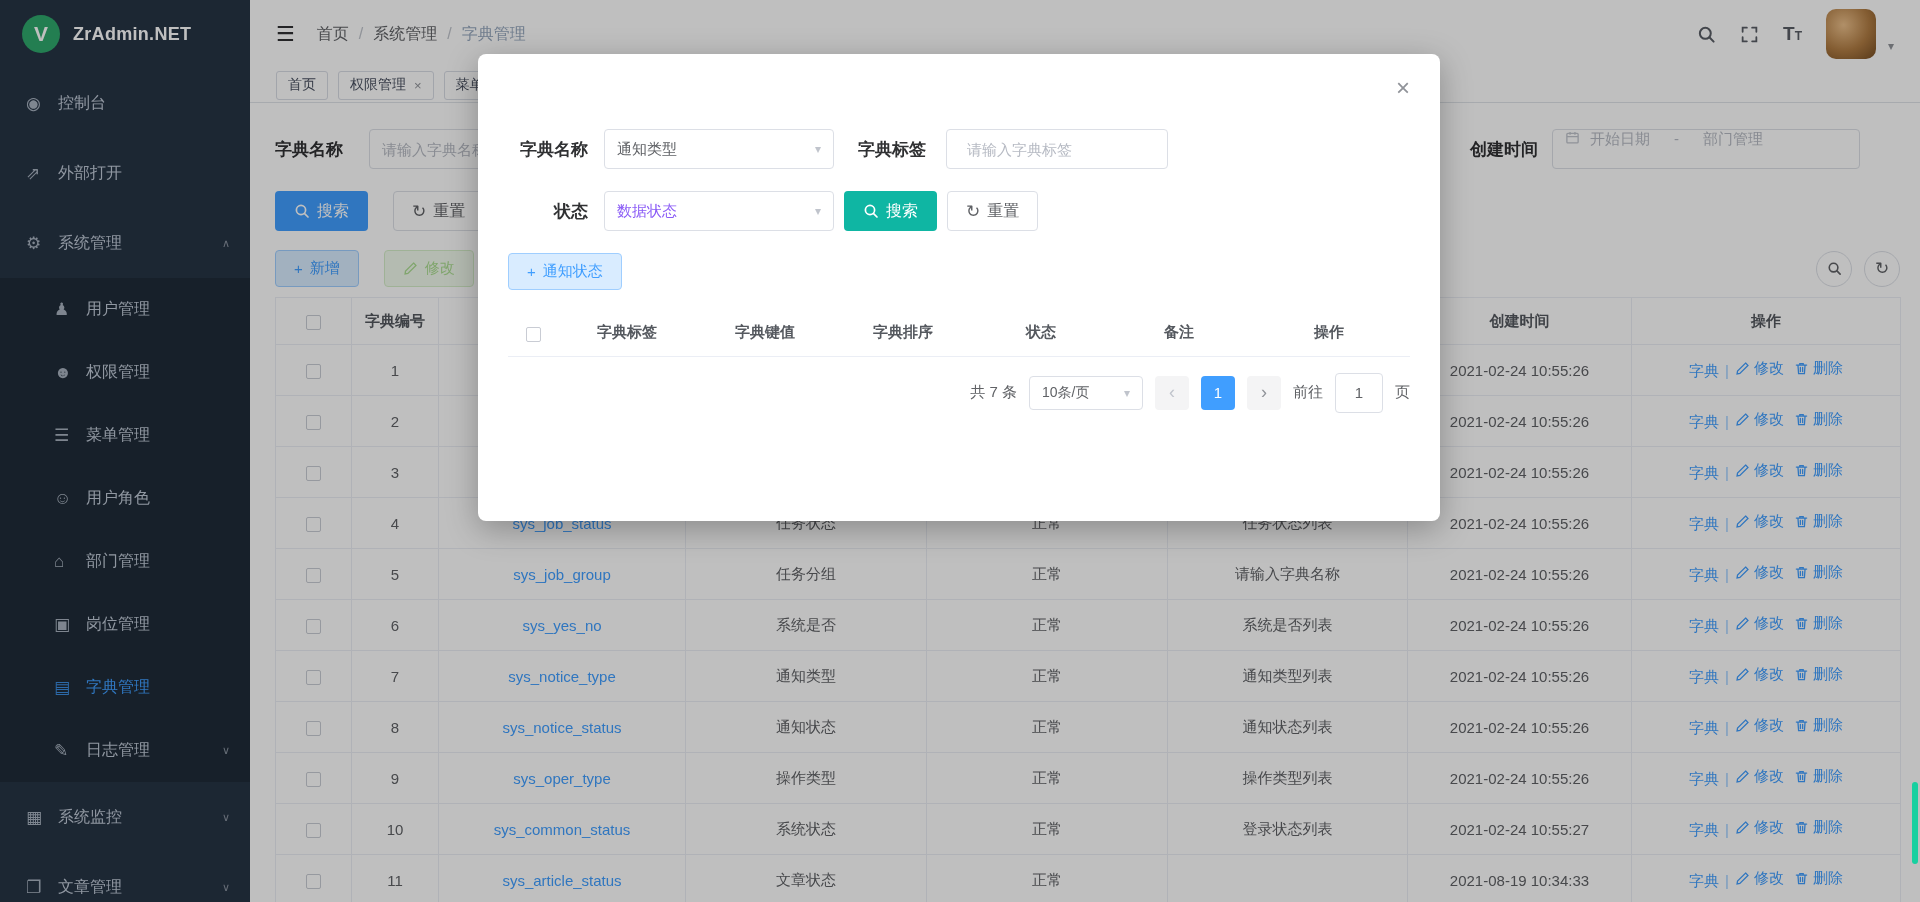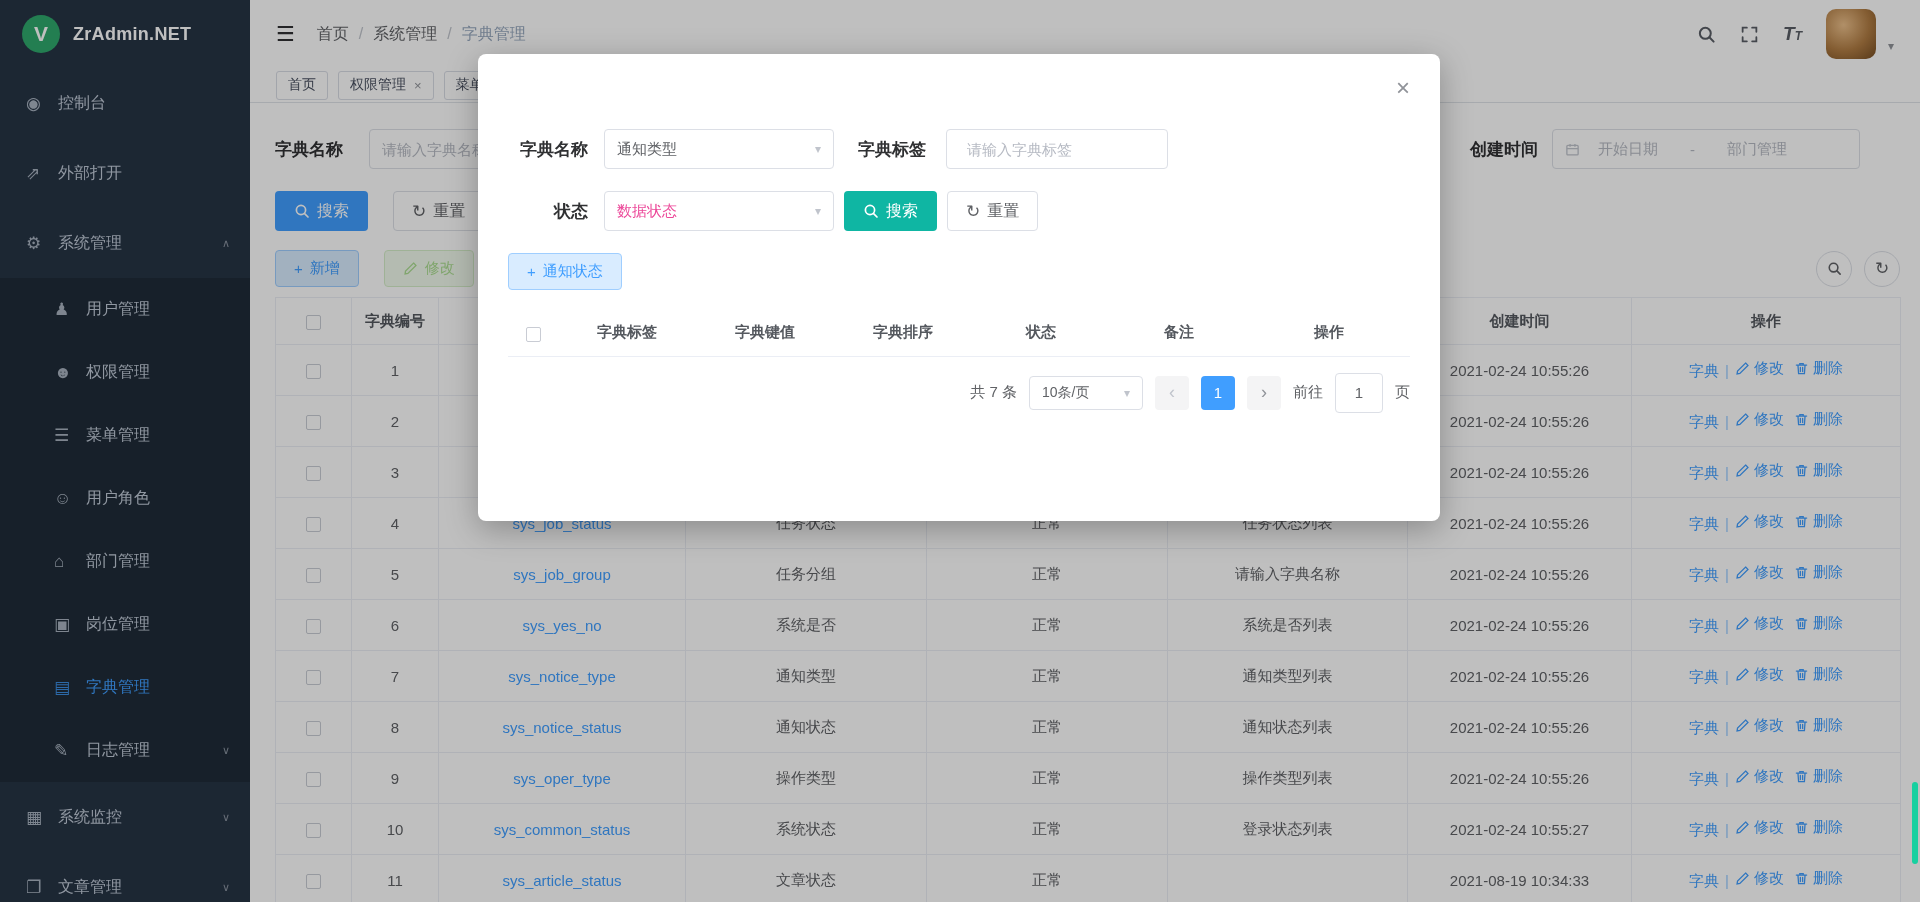--- a/index.html
+++ b/index.html
@@ -20,37 +20,37 @@
 
 .main{margin-left:250px;height:100%;display:flex;flex-direction:column;background:#fff;}
 .topbar{height:68px;background:#fff;display:flex;align-items:center;padding:0 26px;flex:0 0 68px;}
 .hamburger{font-size:21px;color:#303133;cursor:pointer;margin-right:22px;}
 .breadcrumb{display:flex;align-items:center;font-size:16px;}
 .bc-item{color:#606266;cursor:pointer;}
 .bc-item.current{color:#97a8be;cursor:default;}
 .bc-sep{color:#c0c4cc;margin:0 10px;}
 .top-icons{margin-left:auto;display:flex;align-items:center;gap:24px;color:#5a5e66;}
 .top-ic{font-size:19px;display:inline-flex;align-items:center;cursor:pointer;}
-.font-ic{font-weight:bold;font-size:19px;cursor:pointer;font-style:italic;}
+.font-ic{font-weight:bold;font-size:19px;cursor:pointer;}
 .font-ic .small-t{font-size:12px;}
 .avatar{width:50px;height:50px;border-radius:10px;background:radial-gradient(circle at 35% 32%,#ecc08b,#b07c43 55%,#7c5226 95%);cursor:pointer;}
 .avatar-caret{font-size:12px;color:#909399;margin-left:-12px;align-self:flex-end;margin-bottom:6px;cursor:pointer;}
 
 .tabbar{height:35px;background:#fff;border-bottom:1px solid #dfe3e8;display:flex;align-items:center;padding:0 26px;gap:10px;flex:0 0 35px;}
 .tab{height:29px;border:1px solid #d8dce5;border-radius:3px;display:inline-flex;align-items:center;padding:0 11px;font-size:14px;color:#495060;background:#fff;gap:8px;cursor:pointer;white-space:nowrap;}
 .tab-close{font-size:13px;color:#909399;display:none;cursor:pointer;}
 .tab-close.show{display:inline;}
 
 .content{padding:26px 20px 0 25px;flex:1;overflow:hidden;}
 .form-row{display:flex;align-items:center;}
 .f-label{font-weight:bold;color:#303133;font-size:17px;margin-right:14px;white-space:nowrap;}
 input.text{height:40px;border:1px solid #dcdfe6;border-radius:4px;padding:0 12px;font-size:15px;color:#606266;outline:none;background:#fff;}
 input.text::placeholder{color:#b6bac3;}
 .right-group{margin-left:auto;display:flex;align-items:center;margin-right:40px;}
-.date-range{width:308px;height:40px;border:1px solid #dcdfe6;border-radius:4px;background:#fff;display:flex;align-items:center;padding:0 12px;gap:18px;color:#b6bac3;font-size:15px;cursor:pointer;}
+.date-range{width:308px;height:40px;border:1px solid #dcdfe6;border-radius:4px;background:#fff;display:flex;align-items:flex-start;padding:0 12px;gap:10px;color:#b6bac3;font-size:15px;cursor:pointer;}
 .date-range .svg-ic{color:#c0c4cc;font-size:15px;}
 .dr-sep{margin:0 14px;color:#b6bac3;}
 
 .btn{display:inline-flex;align-items:center;justify-content:center;gap:7px;height:40px;padding:0 18px;border-radius:4px;font-size:16px;border:1px solid transparent;cursor:pointer;background:#fff;white-space:nowrap;}
 .btn-primary{background:#409eff;color:#fff;}
 .btn-teal{background:#0fb6a3;color:#fff;}
 .btn-default{border-color:#dcdfe6;color:#606266;}
 .btn-plain-blue{background:#d9ecff;border-color:#9fceff;color:#409eff;height:37px;font-size:15px;}
 .btn-plain-green{background:#e7f6dd;border-color:#b3e19d;color:#67c23a;height:37px;font-size:15px;opacity:.55;cursor:not-allowed;}
 .btn-row{display:flex;align-items:center;gap:25px;margin-top:22px;}
@@ -73,21 +73,21 @@
 .mask{position:absolute;inset:0;background:rgba(0,0,0,.25);z-index:50;}
 .modal{position:absolute;left:478px;top:54px;width:962px;height:467px;background:#fff;border-radius:8px;z-index:60;box-shadow:0 8px 32px rgba(0,0,0,.28);padding:0 30px;}
 .modal-close{position:absolute;top:22px;right:30px;font-size:24px;color:#909399;cursor:pointer;line-height:1;}
 .m-row{display:flex;align-items:center;}
 .m-row.first{padding-top:75px;}
 .m-row + .m-row{margin-top:22px;}
 .m-label{font-weight:bold;color:#303133;font-size:17px;width:80px;text-align:right;margin-right:16px;white-space:nowrap;}
 .m-label2{font-weight:bold;color:#303133;font-size:17px;width:88px;text-align:right;margin:0 20px 0 4px;white-space:nowrap;}
 .select{display:inline-flex;align-items:center;width:230px;height:40px;border:1px solid #dcdfe6;border-radius:4px;background:#fff;padding:0 12px;font-size:15px;color:#606266;cursor:pointer;}
 .select .chevron{margin-left:auto;color:#c0c4cc;font-size:12px;}
-.placeholder{color:#ec4899;}
+.placeholder{color:#8b5cf6;}
 .m-add{margin-top:22px;}
 .m-table{width:100%;border-collapse:collapse;font-size:15px;margin-top:20px;table-layout:fixed;}
 .m-table th,.m-table td{border-bottom:1px solid #ebeef5;height:50px;text-align:center;color:#606266;padding:0 4px;white-space:nowrap;overflow:hidden;}
 .m-table thead th{font-weight:bold;color:#55595f;height:46px;font-size:15px;}
 
 .pagination{display:flex;align-items:center;justify-content:flex-end;gap:12px;margin-top:16px;font-size:15px;color:#606266;}
 .pg-select{width:114px;height:34px;font-size:14px;}
 .pg-btn{width:34px;height:34px;border-radius:4px;background:#f4f4f5;display:inline-flex;align-items:center;justify-content:center;font-size:18px;color:#c0c4cc;cursor:pointer;}
 .pg-btn.next{color:#909399;}
 .pg-page{width:34px;height:34px;border-radius:4px;background:#409eff;color:#fff;display:inline-flex;align-items:center;justify-content:center;font-size:15px;cursor:pointer;}

